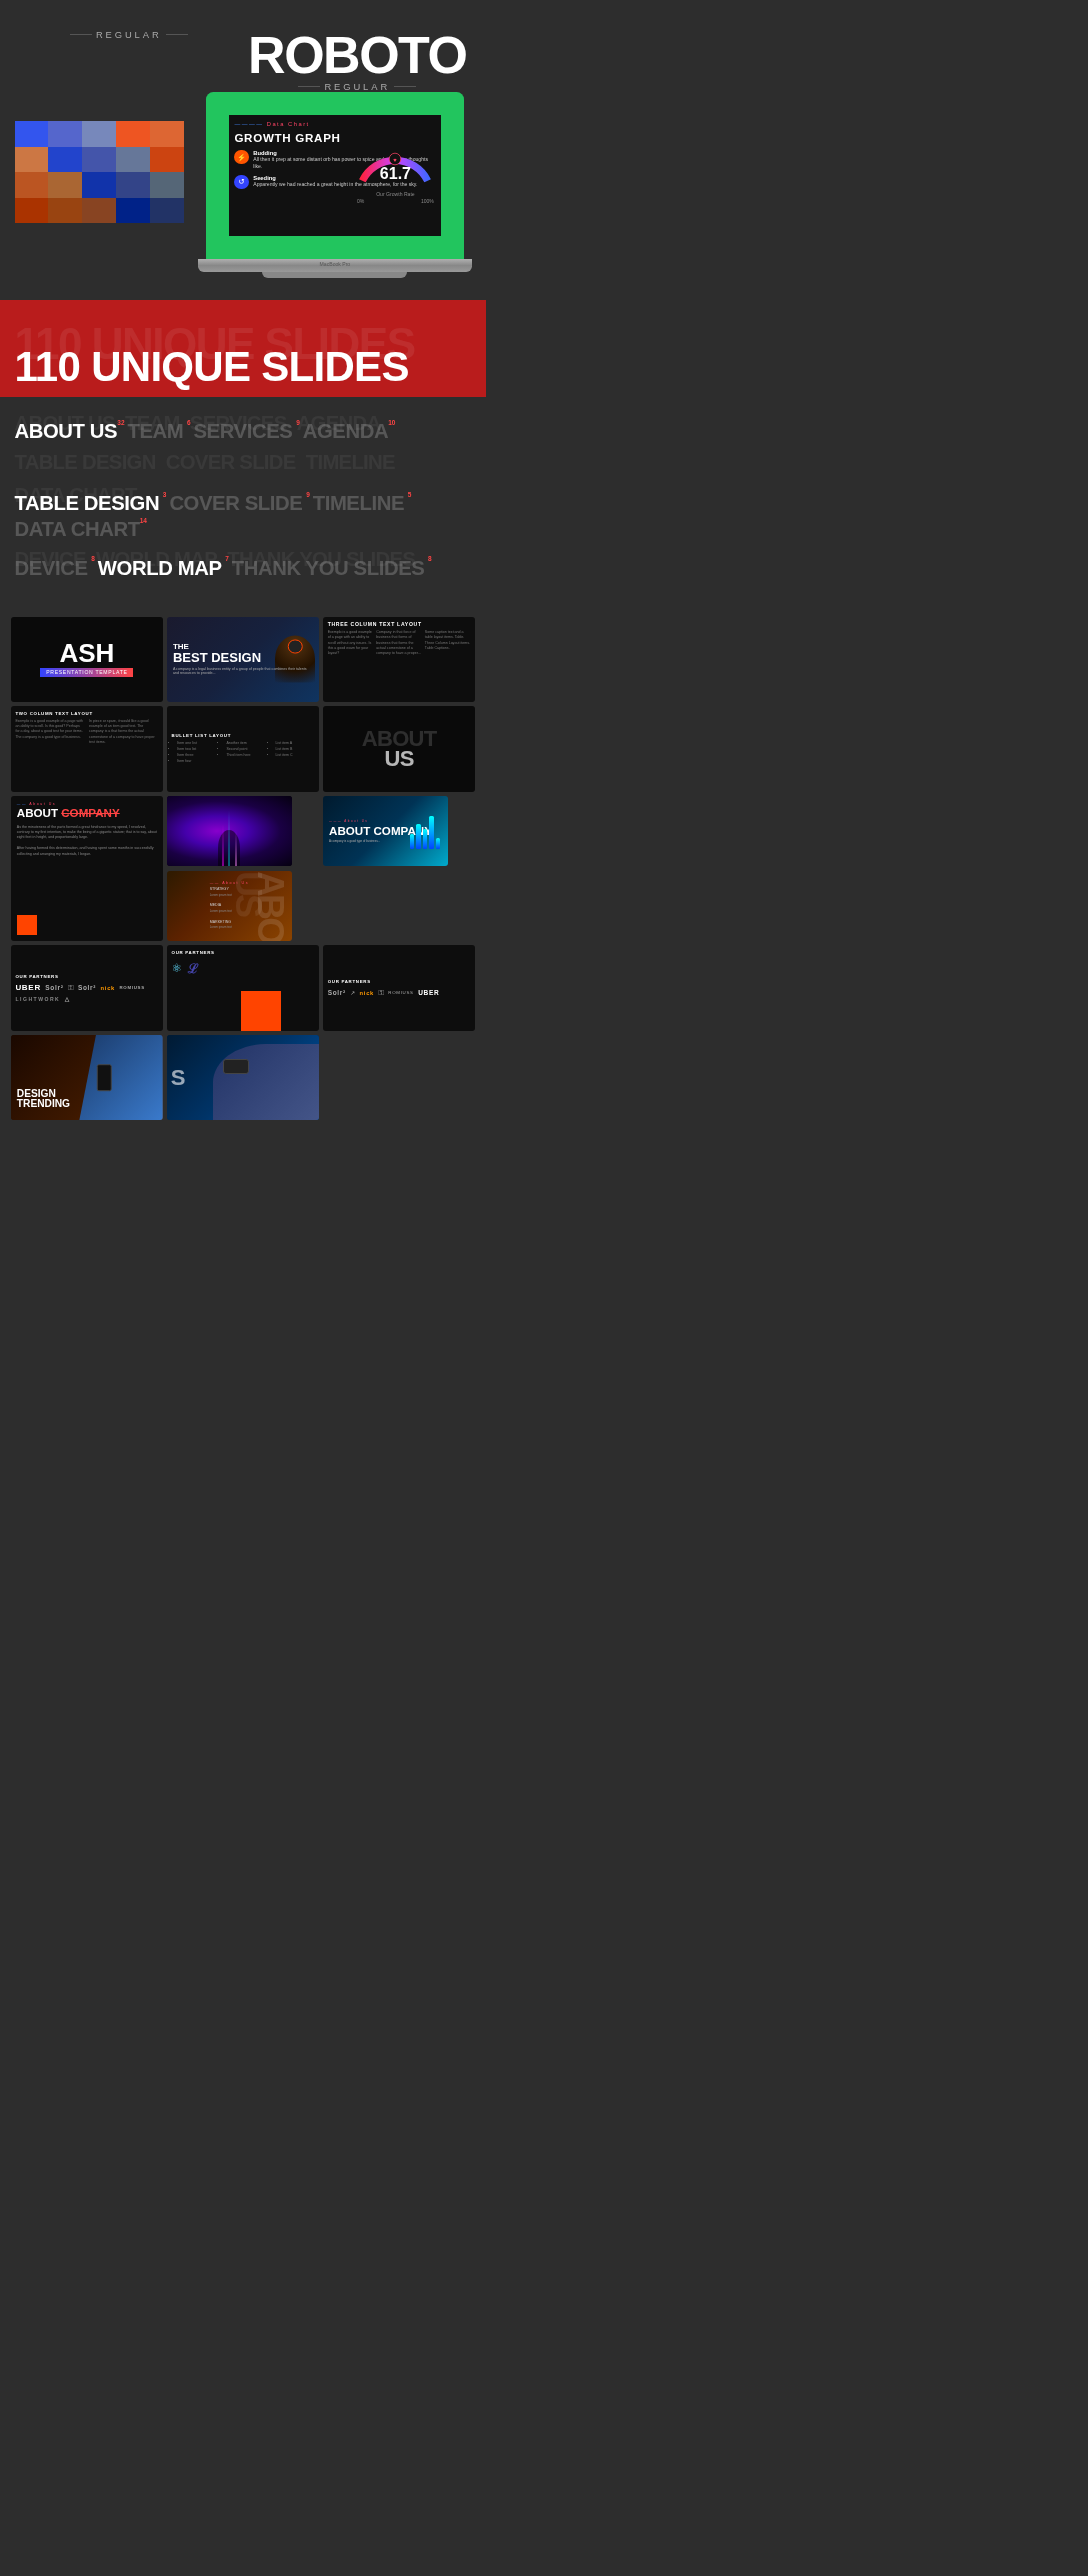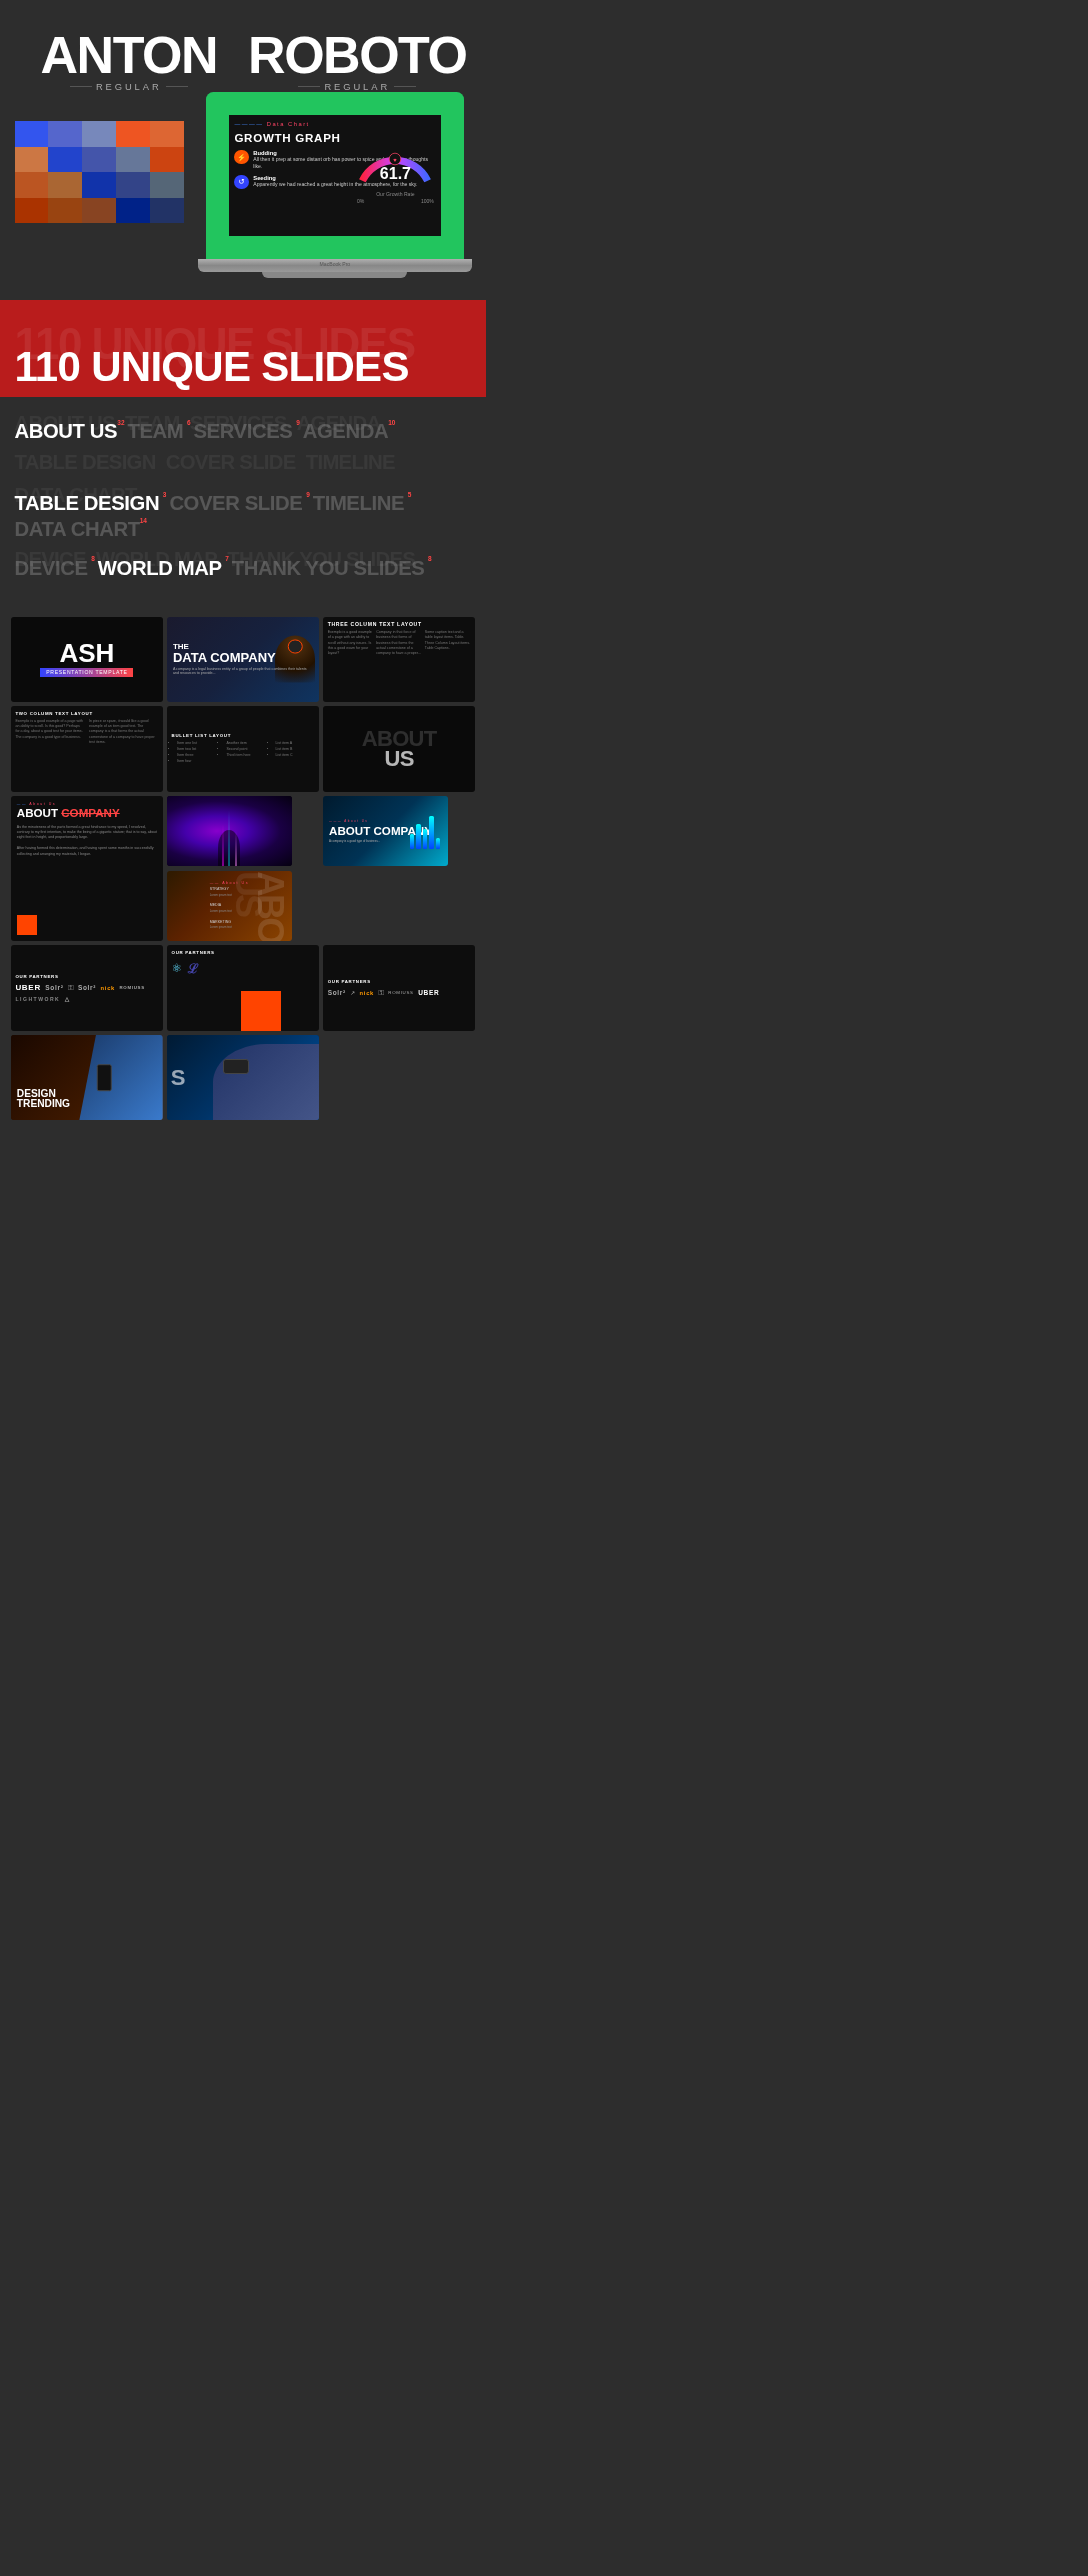--- a/index.html
+++ b/index.html
@@ -499,21 +499,20 @@
     .react-icon {
       color: #61dafb;
       font-size: 11.6px;
     }
   </style>
 </head>
 <body>
 
 <div class="font-section">
   <div class="font-item">
-    <div class="font-name">ANTON</div>
     <div style="display:flex;align-items:center;justify-content:center;">
       <div class="deco-line"></div>
       <span class="font-style">REGULAR</span>
       <div class="deco-line"></div>
     </div>
   </div>
   <div class="font-item">
     <div class="font-name">ROBOTO</div>
     <div style="display:flex;align-items:center;justify-content:center;">
       <div class="deco-line"></div>
@@ -688,21 +687,21 @@
 
     <div class="slide-thumb thumb-ash">
       <div style="text-align:center;">
         <div class="ash-title">ASH</div>
         <div class="ash-subtitle">PRESENTATION TEMPLATE</div>
       </div>
     </div>
 
     <div class="slide-thumb thumb-best">
       <div style="padding:5.8px; z-index:1;">
-        <div style="font-size:8px; font-weight:900; color:white; line-height:1;">THE<br><span style="font-size:13px;">DATA COMPANY</span></div>
+        <div style="font-size:8px; font-weight:900; color:white; line-height:1;">THE<br><span style="font-size:13px;">BEST DESIGN</span></div>
         <div style="font-size:3.6px; color:#aaa; margin-top:2.9px;">A company is a legal business entity of a group of people that combines their talents and resources to provide...</div>
       </div>
 
       <div style="position:absolute;right:3.6px;top:50%;transform:translateY(-50%);width:40px;height:47px;background:radial-gradient(circle at 50% 20%, #553311 0%, #221100 60%, transparent 100%);border-radius:50% 50% 0 0;">
         <div style="position:absolute;top:3.6px;left:50%;transform:translateX(-50%);width:14.5px;height:14.5px;background:#222;border-radius:50%;border:0.7px solid #ff4400;"></div>
       </div>
     </div>
 
     <div class="slide-thumb thumb-3col">
       <div class="tcol-title">THREE COLUMN TEXT LAYOUT</div>

